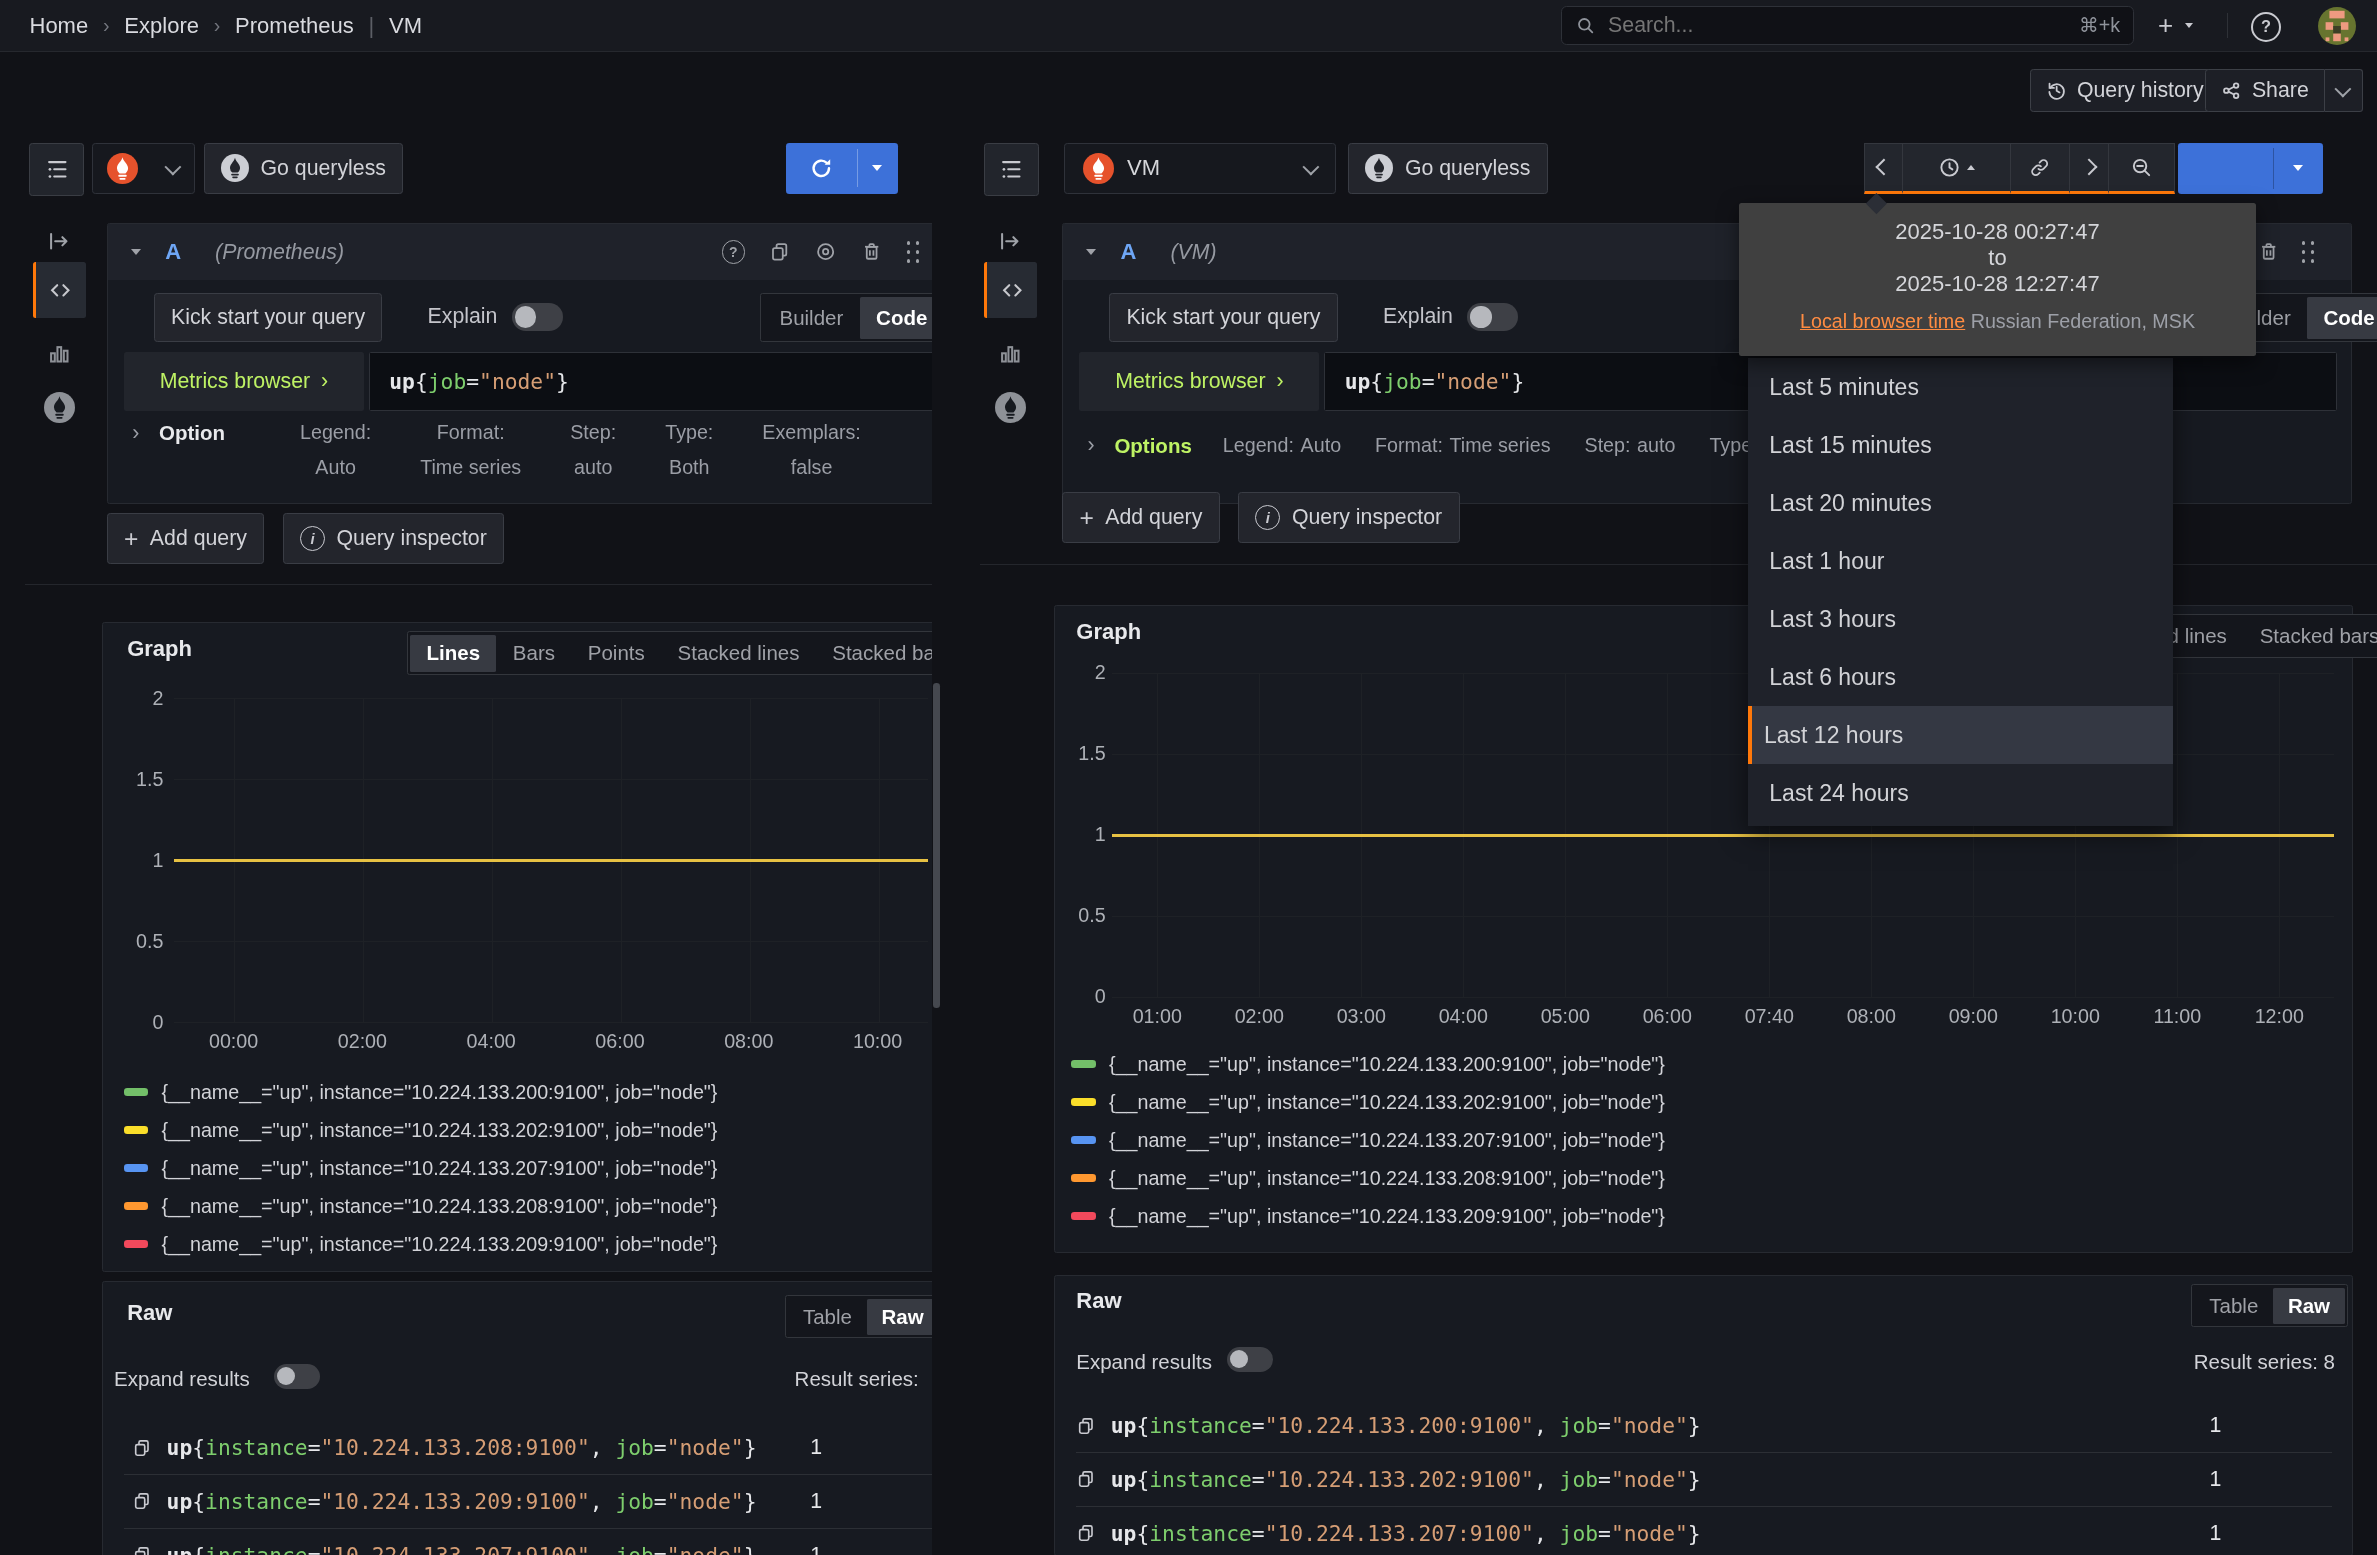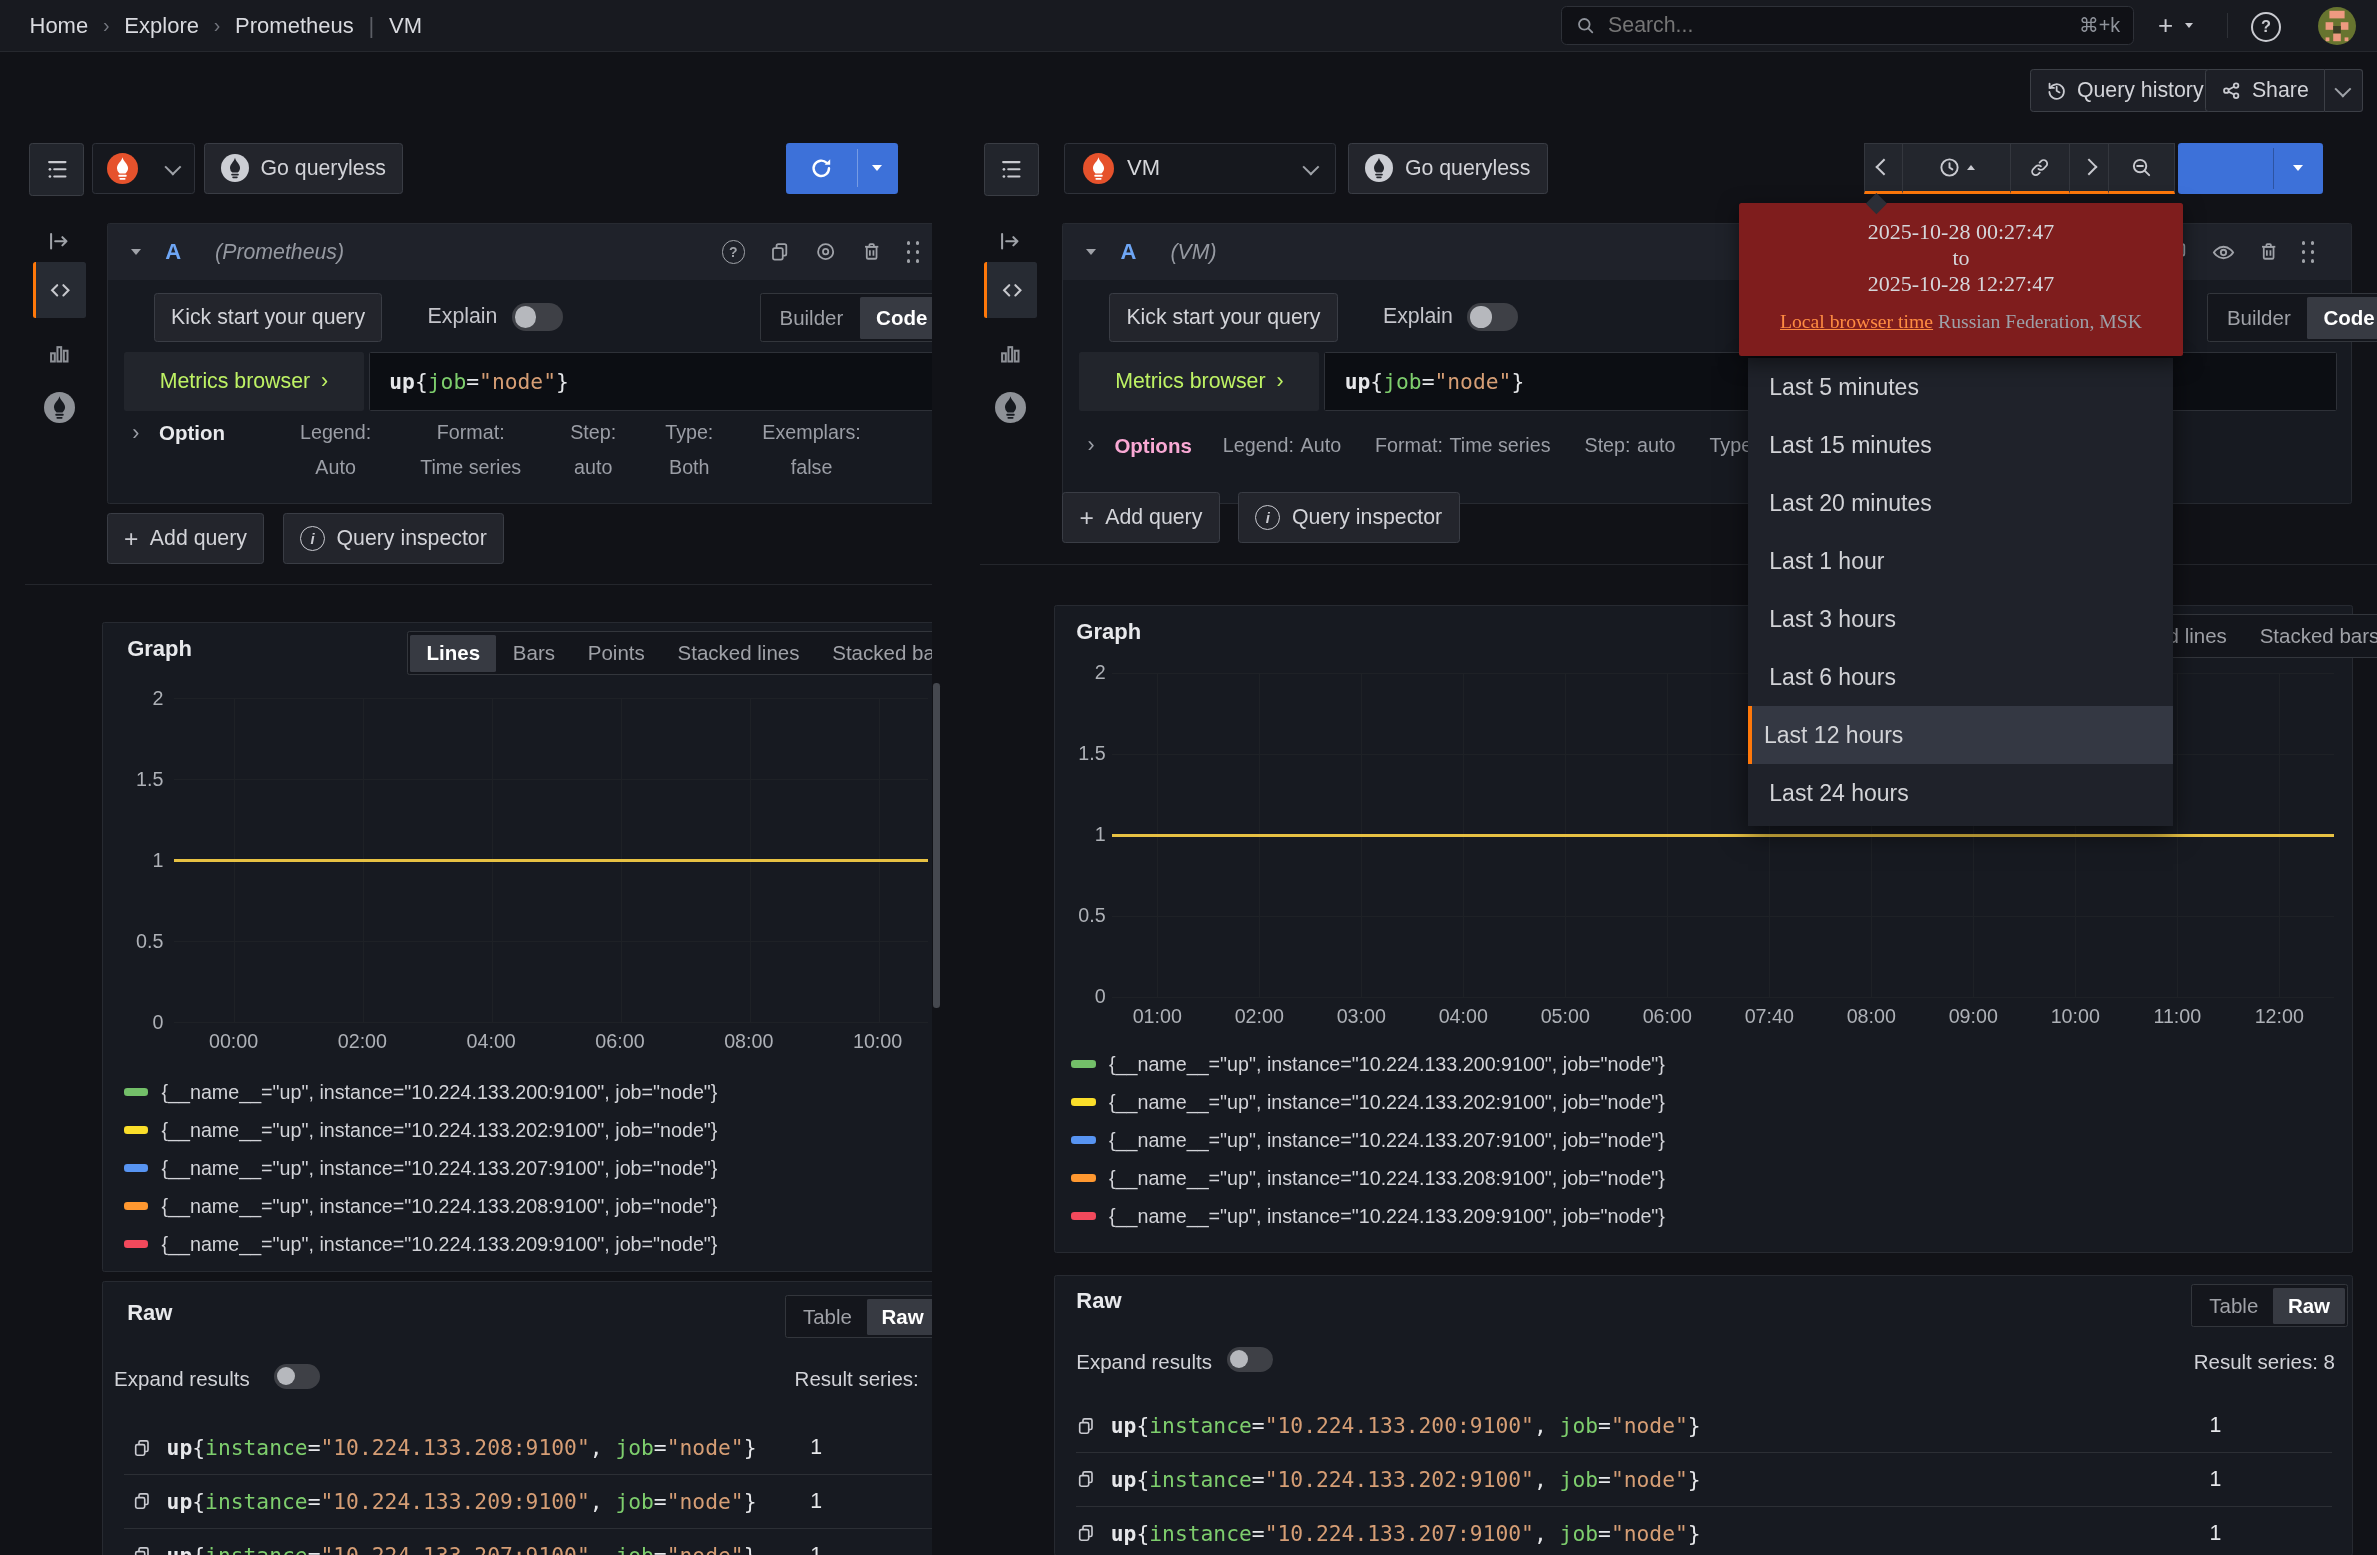--- a/index.html
+++ b/index.html
@@ -67,21 +67,21 @@
   .c0{background:#73BF69;}.c1{background:#FADE2A;}.c2{background:#5794F2;}.c3{background:#FF9830;}.c4{background:#F2495C;}
   .raw-row{display:flex;align-items:center;height:53px;position:relative;}
   .raw-val{font-size:21.3px;color:#e6e7ea;text-align:center;width:33px;}
   .rowdiv{height:0.8px;background:#2c2f35;}
   .drag{width:3.3px;height:3.3px;border-radius:50%;background:#9fa2a8;box-shadow:9px 0 0 #9fa2a8,0 9px 0 #9fa2a8,9px 9px 0 #9fa2a8,0 18px 0 #9fa2a8,9px 18px 0 #9fa2a8;margin-bottom:18px;}
   .kebab-dots{width:4.9px;height:4.9px;border-radius:50%;background:#c9cad0;box-shadow:0 9px 0 #c9cad0,0 18px 0 #c9cad0;margin-bottom:18px;}
   
   .tbtn{display:inline-flex;align-items:center;justify-content:center;gap:6.6px;background:#23262d;border:0.8px solid #34373e;border-bottom:3.3px solid #ff780a;box-sizing:border-box;height:51px;}
   .bluebtn{background:#3D71D9;border-radius:3.3px;display:inline-flex;align-items:stretch;height:51px;box-sizing:border-box;}
   
-  .tooltipbox{position:absolute;left:1739px;top:203px;width:444px;height:153px;background:#7f1d1d;border-radius:2.5px;z-index:60;box-shadow:0 6.6px 19.7px rgba(0,0,0,.5);text-align:center;font-family:Liberation Serif, serif;}
+  .tooltipbox{position:absolute;left:1739px;top:203px;width:517px;height:153px;background:#404040;border-radius:2.5px;z-index:60;box-shadow:0 6.6px 19.7px rgba(0,0,0,.5);text-align:center;}
   .tooltipbox .tt{font-size:22px;color:#d5d6da;}
   .tooltipbox .notch{position:absolute;left:130px;top:-6.6px;width:14.8px;height:14.8px;background:#2b2e36;transform:rotate(45deg);}
   .tzlab{color:#ff8c42;text-decoration:underline;font-size:19.7px;}
   .tzval{color:#9da0a8;font-size:19.7px;}
   .menu{position:absolute;left:1748px;top:358px;width:425px;height:468px;background:#1f222a;z-index:55;box-shadow:0 8.2px 24.6px rgba(0,0,0,.55);overflow:hidden;}
   .menu-item{height:58px;display:flex;align-items:center;padding-left:21.3px;font-size:23px;color:#d2d3d7;box-sizing:border-box;}
   .menu-item.selected{background:#343843;border-left:4.9px solid #ff780a;padding-left:12px;}
   
   .mini{display:flex;align-items:center;justify-content:center;width:53px;}
   .mini.active{background:#272b33;border-left:3.3px solid #ff780a;border-radius:2.5px;box-sizing:border-box;}
@@ -564,21 +564,21 @@
         </div>
       <div class="abs chip" style="left:16.4px;top:128px;width:240px;height:59px;">
         <span>Metrics browser</span>
         <span style="font-size:21.3px;">›</span>
       </div>
       <div class="abs codefield" style="left:261px;top:128px;width:1013px;height:59px;padding:0 19.7px;">
         <span class="mono"><b>up</b><span>{</span><span class="green">job</span><span>=</span><span class="salmon">"node"</span><span>}</span></span>
       </div>
       <div class="abs flex optrow" style="left:0;top:197px;width:1290px;height:49px;">
         <span style="margin-left:24.6px;font-size:21.3px;color:#9b9ea6;">›</span>
-        <span style="margin-left:19.7px;font-size:20.5px;font-weight:bold;color:#f9a8d4;">Options</span>
+        <span style="margin-left:19.7px;font-size:20.5px;font-weight:bold;color:#bef264;">Options</span>
         <div class="flex" style="margin-left:31px;">
 
         <div class="opt-inline">
               <span class="ok">Legend:</span>
               <span class="ov">Auto</span>
             </div>
             <div class="opt-inline">
               <span class="ok">Format:</span>
               <span class="ov">Time series</span>
             </div>

